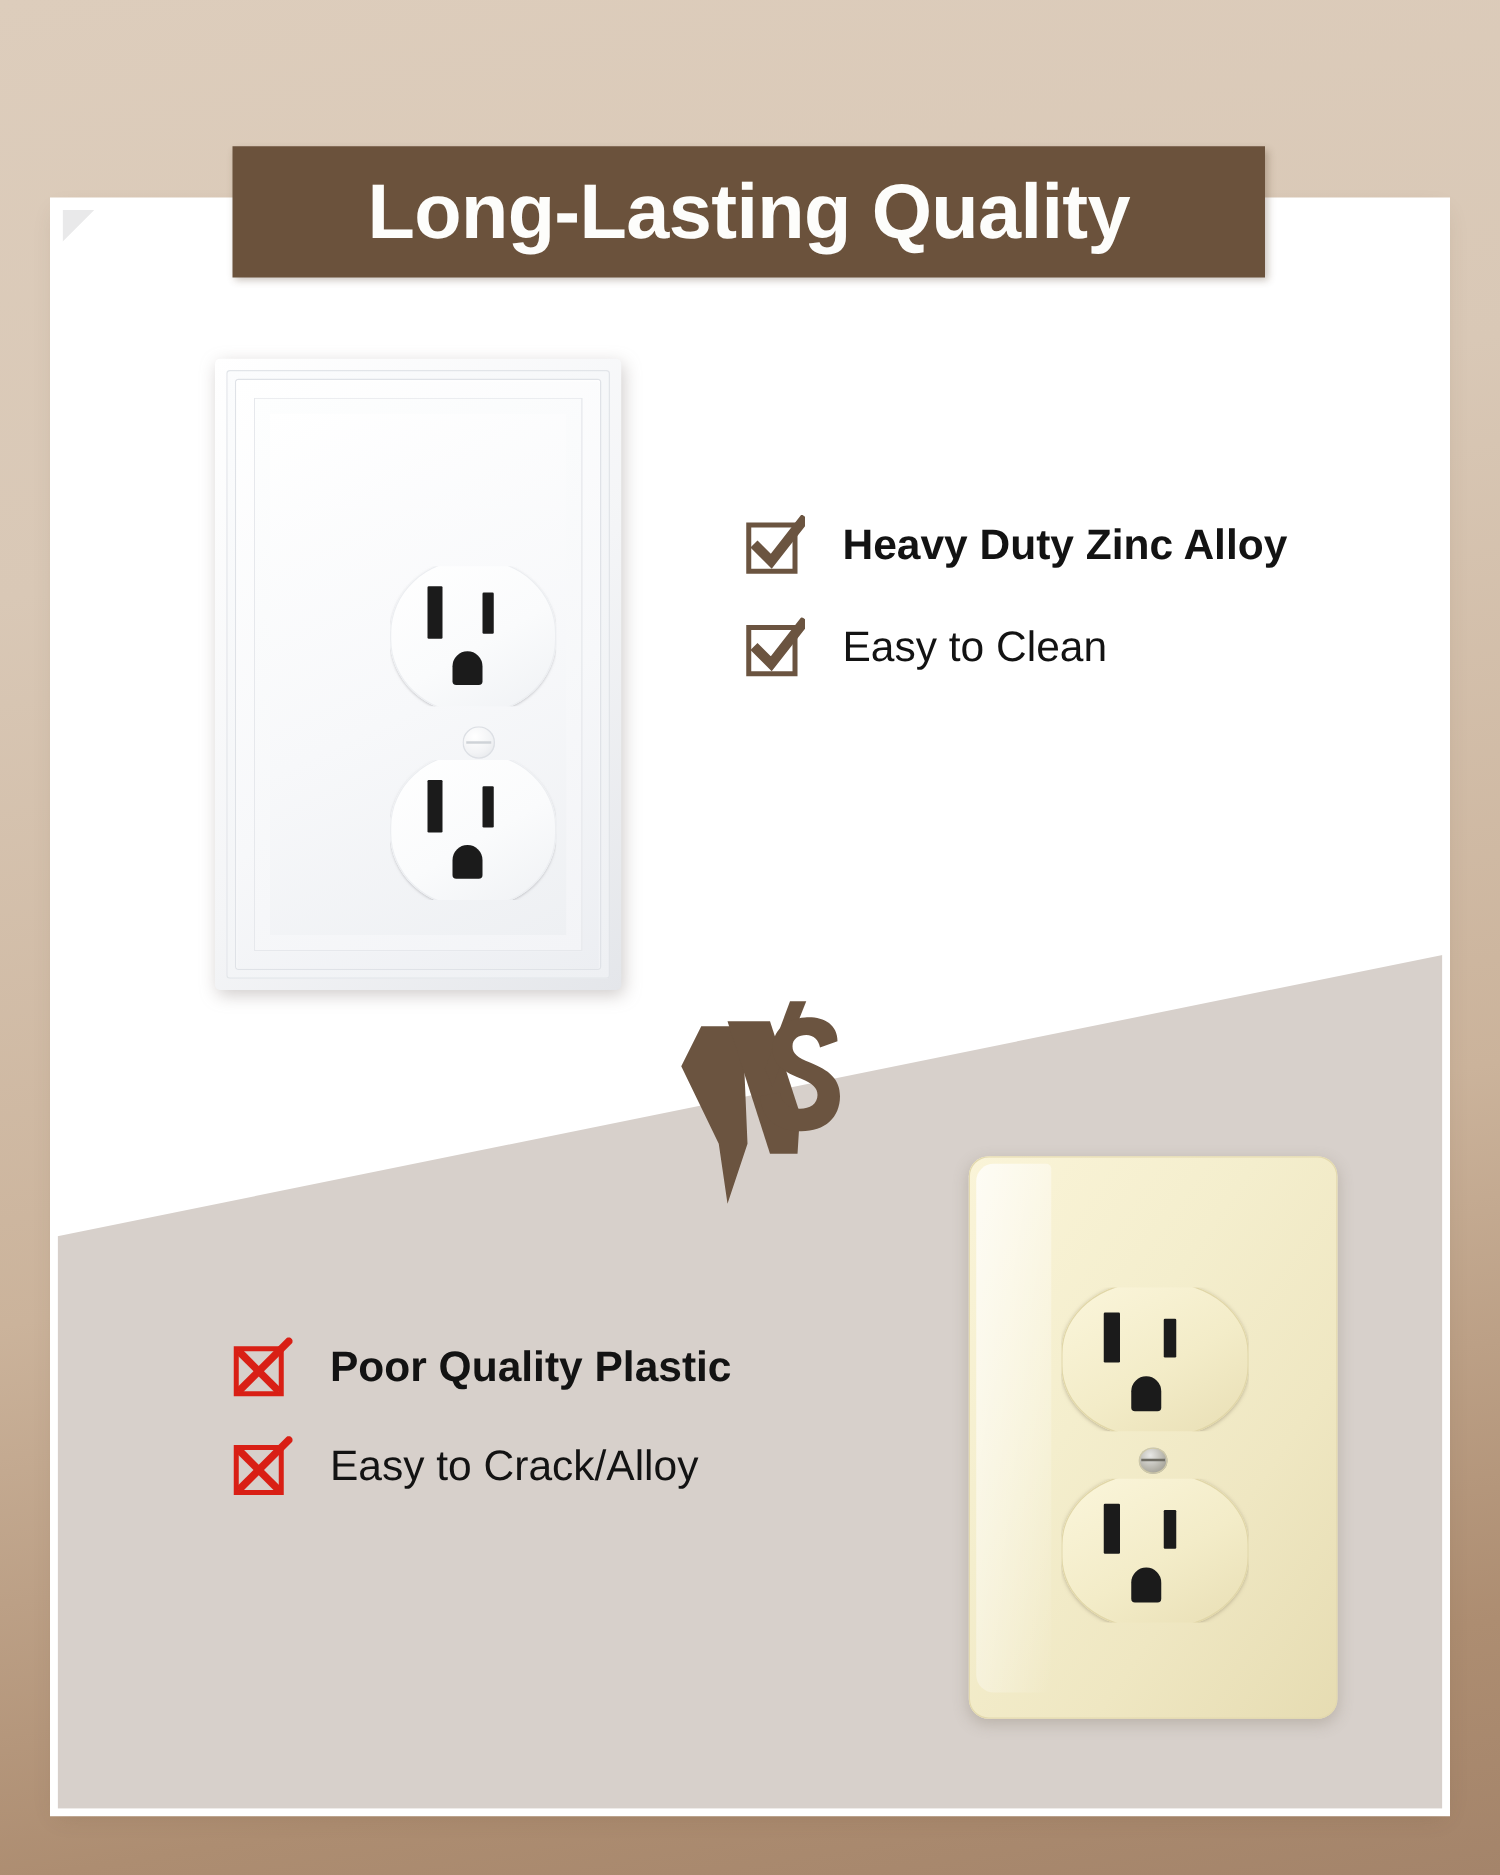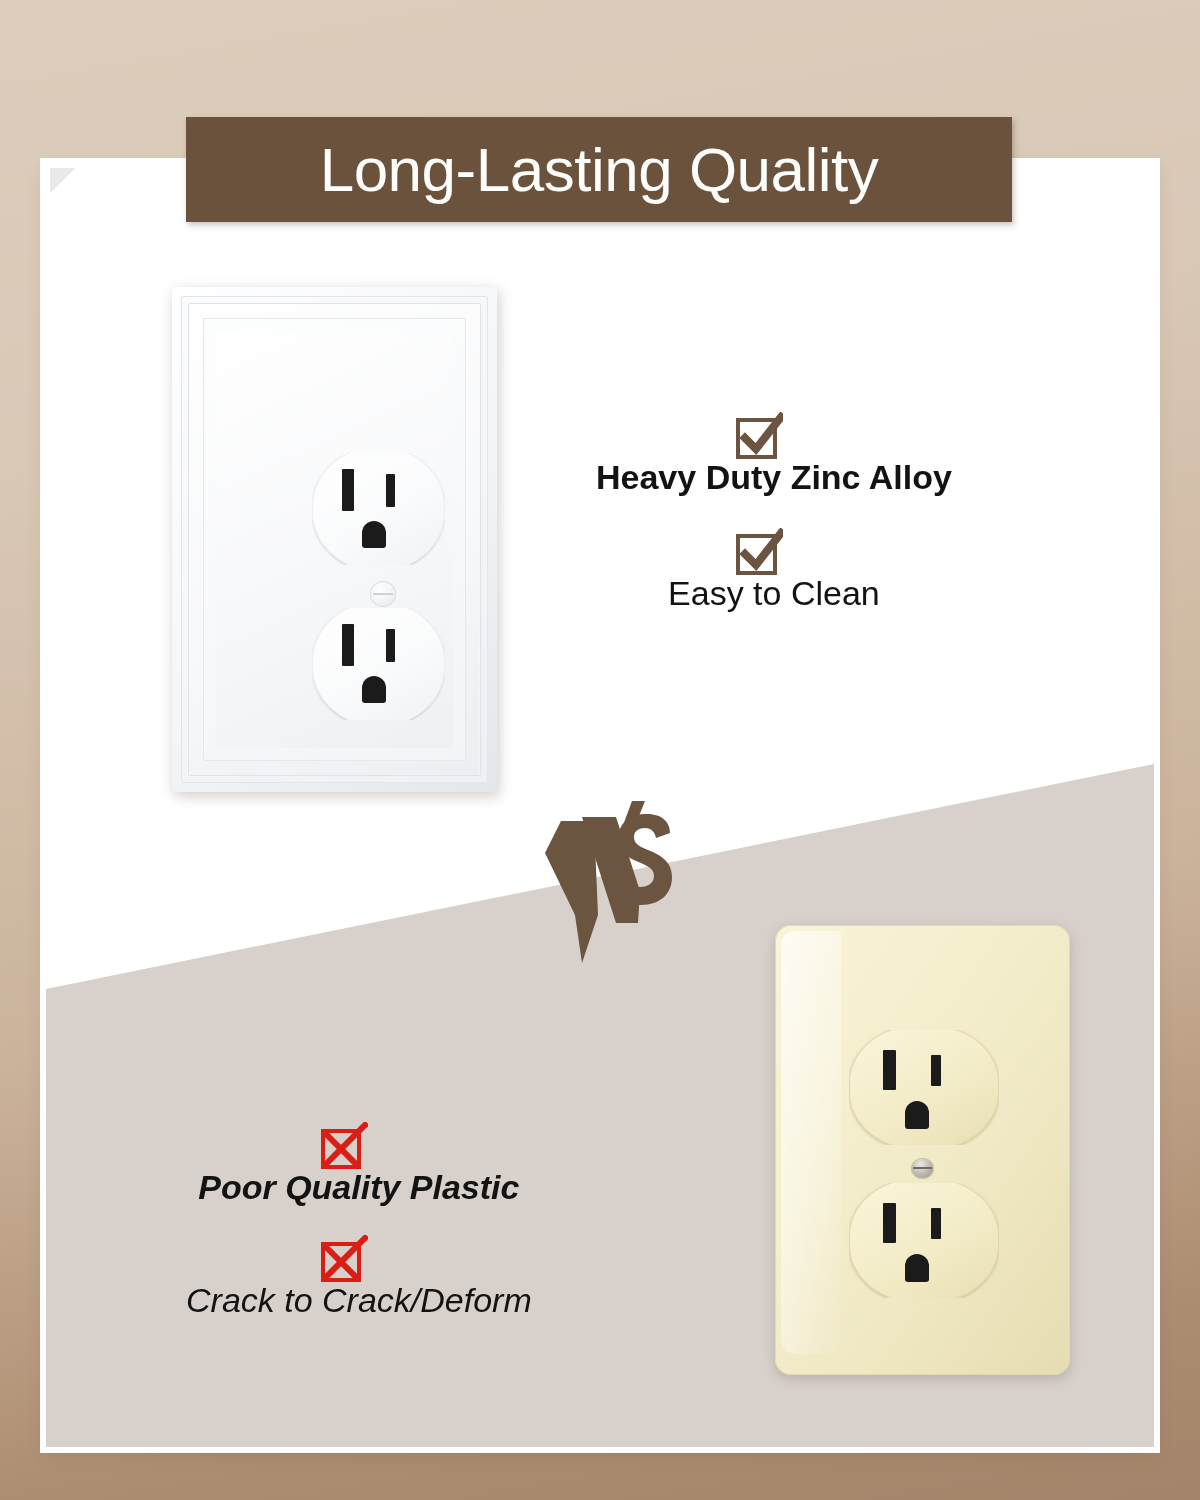--- a/index.html
+++ b/index.html
@@ -30,21 +30,21 @@
 
   
   #banner{
     position:absolute;left:186px;top:117px;width:826px;height:105px;
     background:#6b523c;
     display:flex;align-items:center;justify-content:center;
     box-shadow:2px 3px 6px rgba(80,55,35,.30);
     z-index:6;
   }
   #banner h1{
-    margin:0;color:#fdfdfb;font-size:62px;font-weight:normal;
+    margin:0;color:#fdfdfb;font-size:62px;font-weight:bold;
     letter-spacing:-.5px;white-space:nowrap;line-height:1;
   }
 
   
   #whitePlate{
     position:absolute;left:172px;top:287px;width:325px;height:505px;
     z-index:3;
     filter:drop-shadow(2px 4px 7px rgba(120,110,105,.35));
   }
   .wp-l1{position:absolute;inset:0;background:linear-gradient(135deg,#ffffff 0%,#f4f5f7 55%,#e4e6ea 100%);border-radius:4px;}
@@ -110,22 +110,22 @@
     box-shadow:inset 0 0 0 1px #cfc9a8;
   }
   #bScrew:after{content:"";position:absolute;left:2px;top:9px;width:19px;height:2px;background:#6e6c63;}
 
   
   #vs{position:absolute;left:520px;top:795px;width:180px;height:180px;z-index:5;}
 
   
   .list{position:absolute;z-index:4;}
   #goodList{left:596px;top:412px;}
-  #badList{left:186px;top:1122px;font-style:italic;}
-  .row{display:flex;align-items:center;margin-bottom:34px;flex-direction:column;}
+  #badList{left:186px;top:1070px;}
+  .row{display:flex;align-items:center;margin-bottom:34px;}
   .row:last-child{margin-bottom:12px;}
   .mark{width:48px;height:48px;flex:0 0 48px;margin-right:30px;position:relative;}
   .row-label{font-size:34px;color:#131313;line-height:1;white-space:nowrap;}
   .row-label.bold{font-weight:bold;}
   #badList .row{margin-bottom:31px;}
 </style>
 </head>
 <body>
 
 <div id="card">
@@ -224,15 +224,15 @@
     <span class="row-label bold">Poor Quality Plastic</span>
   </div>
   <div class="row">
     <span class="mark">
       <svg viewBox="0 0 48 48" width="48" height="48" aria-hidden="true">
         <rect x="3" y="9" width="36" height="36" fill="none" stroke="#d91f15" stroke-width="4"></rect>
         <path d="M7 41 L45 3" stroke="#d91f15" stroke-width="6" stroke-linecap="square"></path>
         <path d="M7 13 L35 41" stroke="#d91f15" stroke-width="6" stroke-linecap="square"></path>
       </svg>
     </span>
-    <span class="row-label">Crack to Crack/Deform</span>
+    <span class="row-label">Easy to Crack/Alloy</span>
   </div>
 </div>
 
 </body></html>

